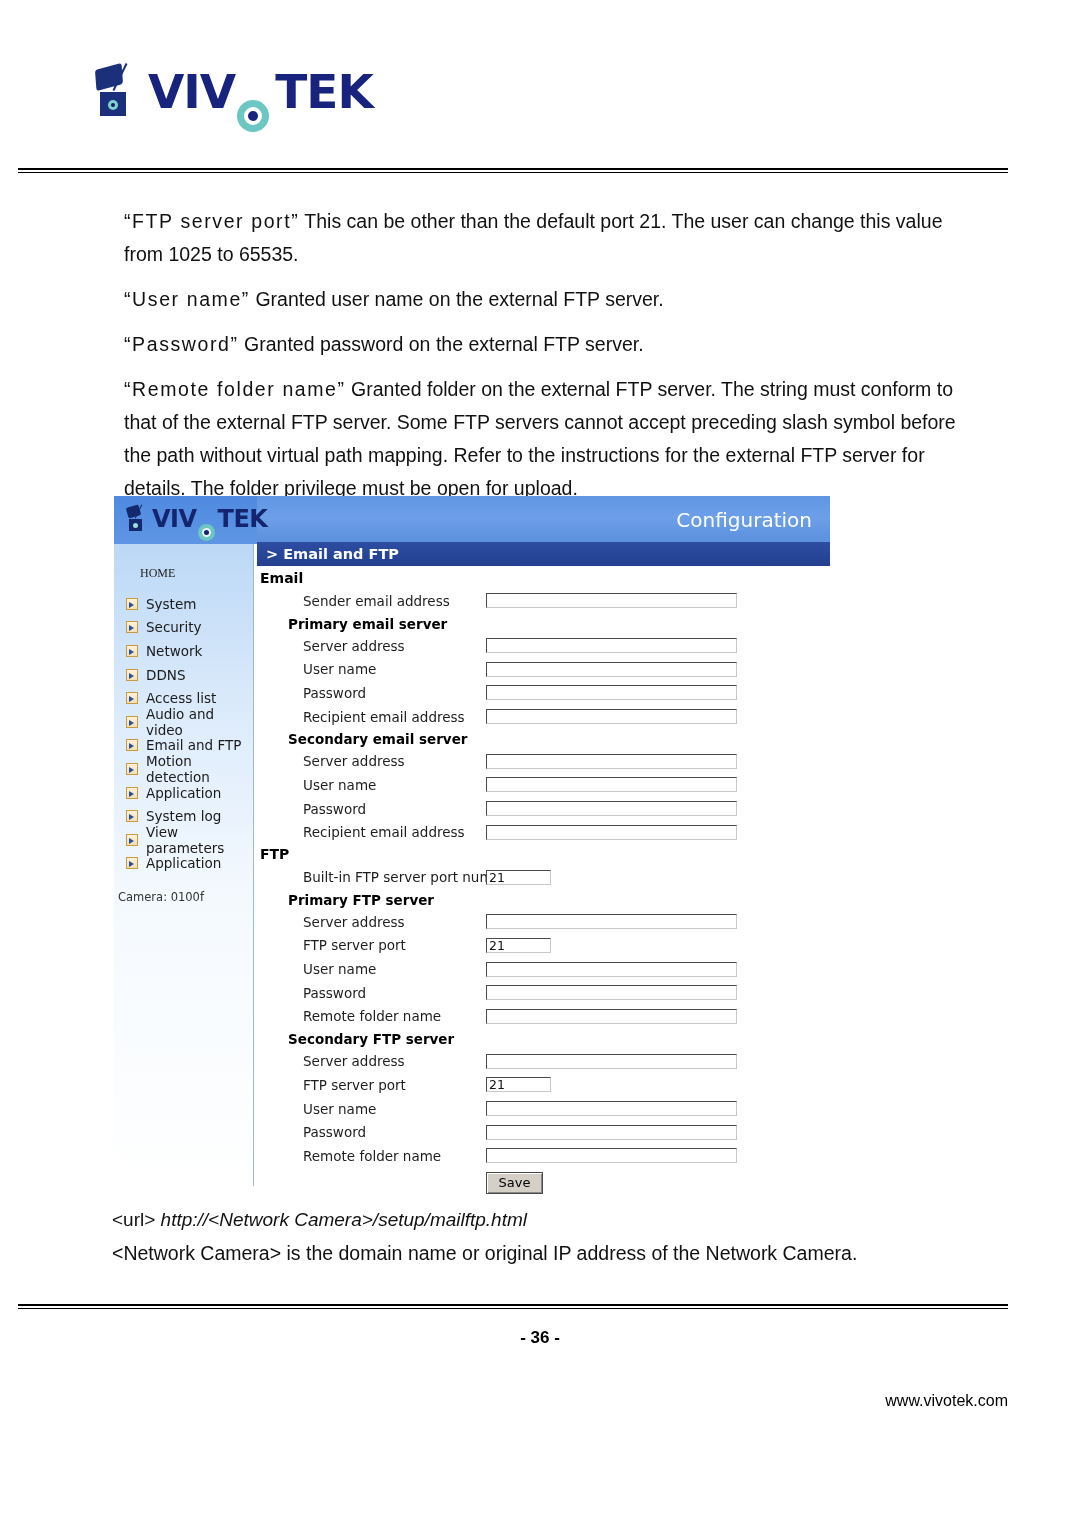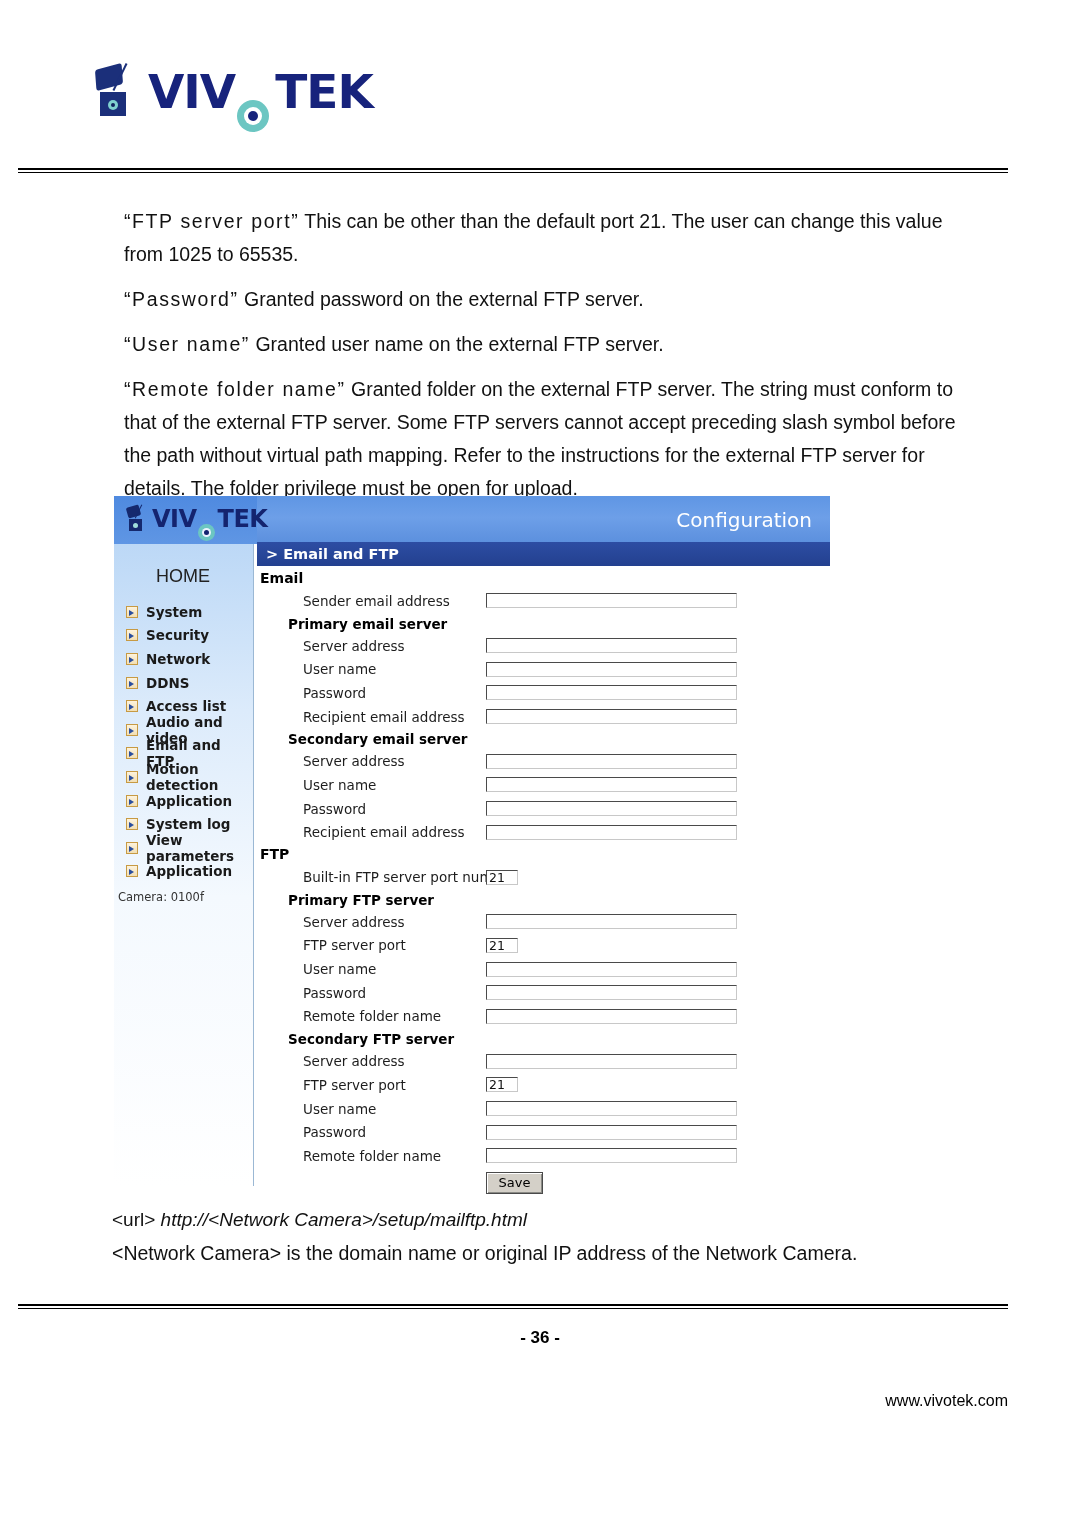--- a/index.html
+++ b/index.html
@@ -70,23 +70,23 @@
     font-family:"DejaVu Sans",sans-serif;}
 
   .crumb-bar{position:absolute;left:143px;top:46px;width:573px;height:24px;
     background:linear-gradient(180deg,#2d4da3 0%,#23408f 100%);
     color:#fff;font-size:14.5px;font-weight:bold;font-family:"DejaVu Sans",sans-serif;
     display:flex;align-items:center;padding-left:9px;box-sizing:border-box;}
 
   .side{position:absolute;left:0;top:48px;width:139px;height:642px;
     background:linear-gradient(180deg,#bcd8f6 0%,#dcebfb 26%,#f4f9fe 55%,#ffffff 100%);}
   .side-div{position:absolute;left:139px;top:48px;width:1px;height:642px;background:#9bb8d4;}
-  .side-home{position:absolute;left:26px;top:22px;font-size:18px;color:#222;
-    font-family:Liberation Sans, sans-serif;margin-left:16px;}
-  .menu{position:absolute;left:6px;top:56px;width:133px;font-weight:bold;}
+  .side-home{position:absolute;left:26px;top:22px;font-size:12px;color:#222;
+    font-family:Liberation Serif, serif;}
+  .menu{position:absolute;left:6px;top:48px;width:133px;}
   .mi{display:flex;align-items:center;height:23.6px;}
   .mi-ico{width:12px;height:12px;box-sizing:border-box;border:1px solid #c79a43;
     background:linear-gradient(180deg,#fdf3dd 0%,#f2dfb4 100%);position:relative;
     margin-left:6px;margin-right:8px;flex:none;}
   .mi-ico:after{content:"";position:absolute;left:2px;top:3px;width:0;height:0;
     border-top:3px solid transparent;border-bottom:3px solid transparent;border-left:5px solid #2a4e9e;}
   .mi-lbl{font-size:13.5px;color:#1a1a1a;font-family:"DejaVu Sans",sans-serif;}
   .ver{position:absolute;left:4px;top:346px;font-size:11.5px;color:#333;
     font-family:"DejaVu Sans",sans-serif;}
 
@@ -98,21 +98,21 @@
   .row{display:flex;align-items:center;height:23.7px;}
   .row .lbl{font-size:13.5px;color:#1d1d1d;font-family:"DejaVu Sans",sans-serif;margin-left:45px;}
   .ind1{margin-left:30px;}
   .ind2{margin-left:60px;}
   .fld{height:15px;box-sizing:border-box;background:#fff;
     border-top:1px solid #4a4a4a;border-left:1px solid #4a4a4a;
     border-right:1px solid #c8c8c8;border-bottom:1px solid #c8c8c8;
     font-size:12.5px;line-height:13px;padding:0 2px;color:#111;
     font-family:"DejaVu Sans",sans-serif;}
   .fld-wide{width:251px;position:absolute;left:228px;}
-  .fld-port{width:32px;position:absolute;left:228px;}
+  .fld-port{width:65px;position:absolute;left:228px;}
   .rowpos{position:relative;}
   .save-btn{position:absolute;left:228px;margin-top:4px;width:55px;height:20px;
     background:#d4d0c8;border:1px solid #4a4a4a;
     box-shadow:inset 1px 1px 0 #ffffff, inset -1px -1px 0 #8a8a85;
     font-size:13px;color:#000;font-family:"DejaVu Sans",sans-serif;
     display:flex;align-items:center;justify-content:center;cursor:pointer;}
 
   
   .urlline{position:absolute;left:112px;top:1209px;font-size:19px;font-style:italic;color:#111;}
   .urlline .tag{font-style:normal;margin-top:48px;}
@@ -148,24 +148,24 @@
   <div class="rule-thick"></div>
     <div class="rule-gap"></div>
     <div class="rule-thin"></div>
 </div>
 
 <div class="copy">
   <p>
     <span class="sp">“FTP server port”</span><span> This can be other than the default port 21. The user can change this value from 1025 to 65535.</span>
   </p>
   <p>
-    <span class="sp">“Password”</span><span> Granted password on the external FTP server.</span>
+    <span class="sp">“User name”</span><span> Granted user name on the external FTP server.</span>
   </p>
   <p>
-    <span class="sp">“User name”</span><span> Granted user name on the external FTP server.</span>
+    <span class="sp">“Password”</span><span> Granted password on the external FTP server.</span>
   </p>
   <p>
     <span class="sp">“Remote folder name”</span><span> Granted folder on the external FTP server. The string must conform to that of the external FTP server. Some FTP servers cannot accept preceding slash symbol before the path without virtual path mapping. Refer to the instructions for the external FTP server for details. The folder privilege must be open for upload.</span>
   </p>
 </div>
 
 <div class="shot">
 
   <div class="shot-banner">
     <div class="shot-banner-cut"></div>

